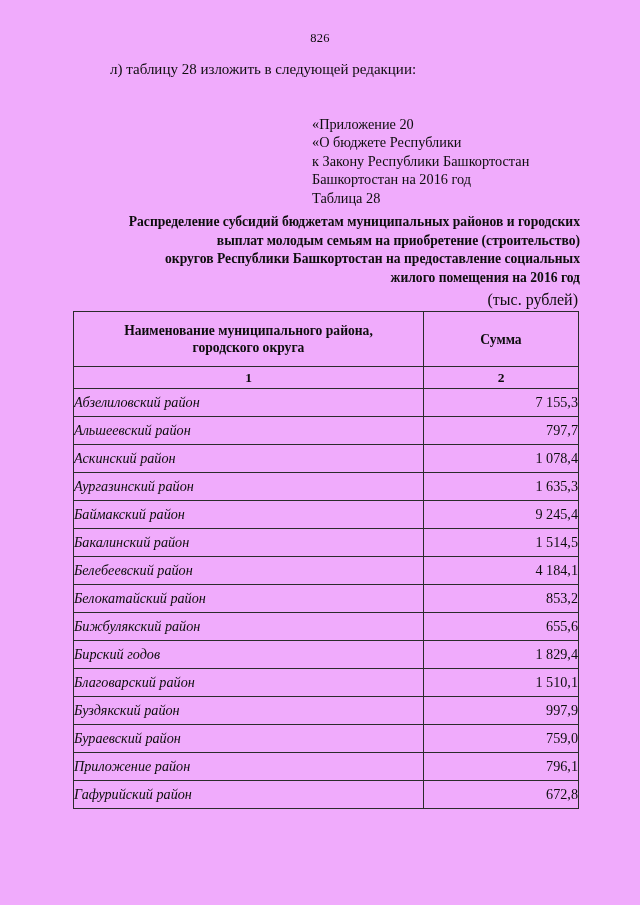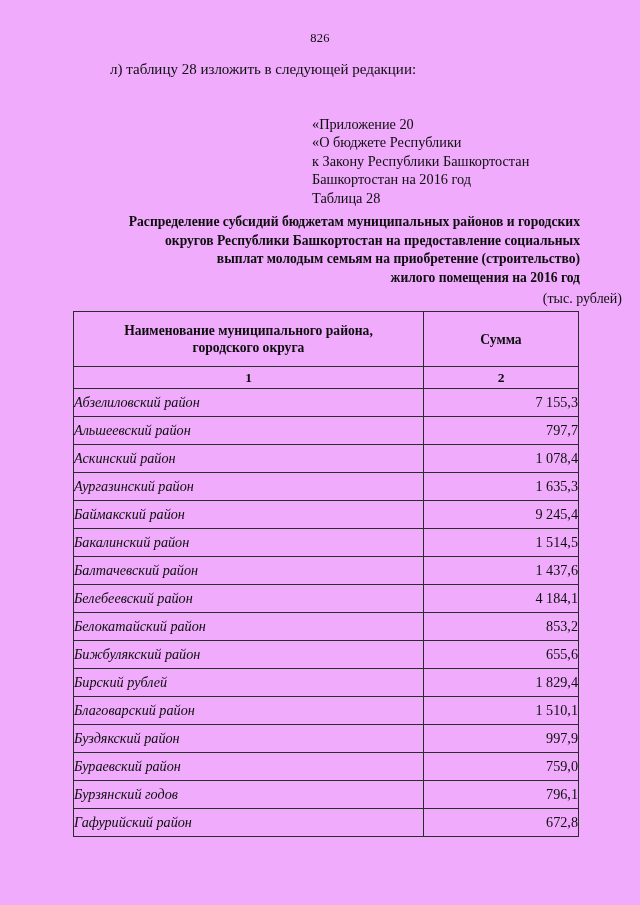--- a/index.html
+++ b/index.html
@@ -66,22 +66,21 @@
   }
   .doc-title-line { white-space: nowrap; }
 
   
   .units-note {
     position: absolute;
     top: 291px;
     left: 0;
     width: 578px;
     text-align: right;
-    font-size: 14px;
-    margin-left: 44px;
+    font-size: 16px;
   }
 
   
   .subsidy-table {
     position: absolute;
     top: 311px;
     left: 73px;
     width: 505px;
     border-collapse: collapse;
     table-layout: fixed;
@@ -136,22 +135,22 @@
   <div class="appendix-block">
     <div class="appendix-line">«Приложение 20</div>
     <div class="appendix-line">«О бюджете Республики</div>
     <div class="appendix-line">к Закону Республики Башкортостан</div>
     <div class="appendix-line">Башкортостан на 2016 год</div>
     <div class="appendix-line">Таблица 28</div>
   </div>
 
   <div class="doc-title">
     <div class="doc-title-line">Распределение субсидий бюджетам муниципальных районов и городских</div>
+    <div class="doc-title-line">выплат молодым семьям на приобретение (строительство)</div>
     <div class="doc-title-line">округов Республики Башкортостан на предоставление социальных</div>
-    <div class="doc-title-line">выплат молодым семьям на приобретение (строительство)</div>
     <div class="doc-title-line">жилого помещения на 2016 год</div>
   </div>
 
   <div class="units-note">(тыс. рублей)</div>
 
   <table class="subsidy-table">
     <colgroup>
       <col class="col-name">
       <col class="col-sum">
     </colgroup>
@@ -187,53 +186,49 @@
         </tr>
         <tr>
           <td class="name-cell">Баймакский район</td>
           <td class="sum-cell">9 245,4</td>
         </tr>
         <tr>
           <td class="name-cell">Бакалинский район</td>
           <td class="sum-cell">1 514,5</td>
         </tr>
         <tr>
-          <td class="name-cell">Балтачевский район</td>
-          <td class="sum-cell">1 437,6</td>
-        </tr>
-        <tr>
           <td class="name-cell">Белебеевский район</td>
           <td class="sum-cell">4 184,1</td>
         </tr>
         <tr>
           <td class="name-cell">Белокатайский район</td>
           <td class="sum-cell">853,2</td>
         </tr>
         <tr>
           <td class="name-cell">Бижбулякский район</td>
           <td class="sum-cell">655,6</td>
         </tr>
         <tr>
-          <td class="name-cell">Бирский рублей</td>
+          <td class="name-cell">Бирский годов</td>
           <td class="sum-cell">1 829,4</td>
         </tr>
         <tr>
           <td class="name-cell">Благоварский район</td>
           <td class="sum-cell">1 510,1</td>
         </tr>
         <tr>
           <td class="name-cell">Буздякский район</td>
           <td class="sum-cell">997,9</td>
         </tr>
         <tr>
           <td class="name-cell">Бураевский район</td>
           <td class="sum-cell">759,0</td>
         </tr>
         <tr>
-          <td class="name-cell">Бурзянский годов</td>
+          <td class="name-cell">Приложение район</td>
           <td class="sum-cell">796,1</td>
         </tr>
         <tr>
           <td class="name-cell">Гафурийский район</td>
           <td class="sum-cell">672,8</td>
         </tr>
       </tbody>
   </table>
 
 </div>

